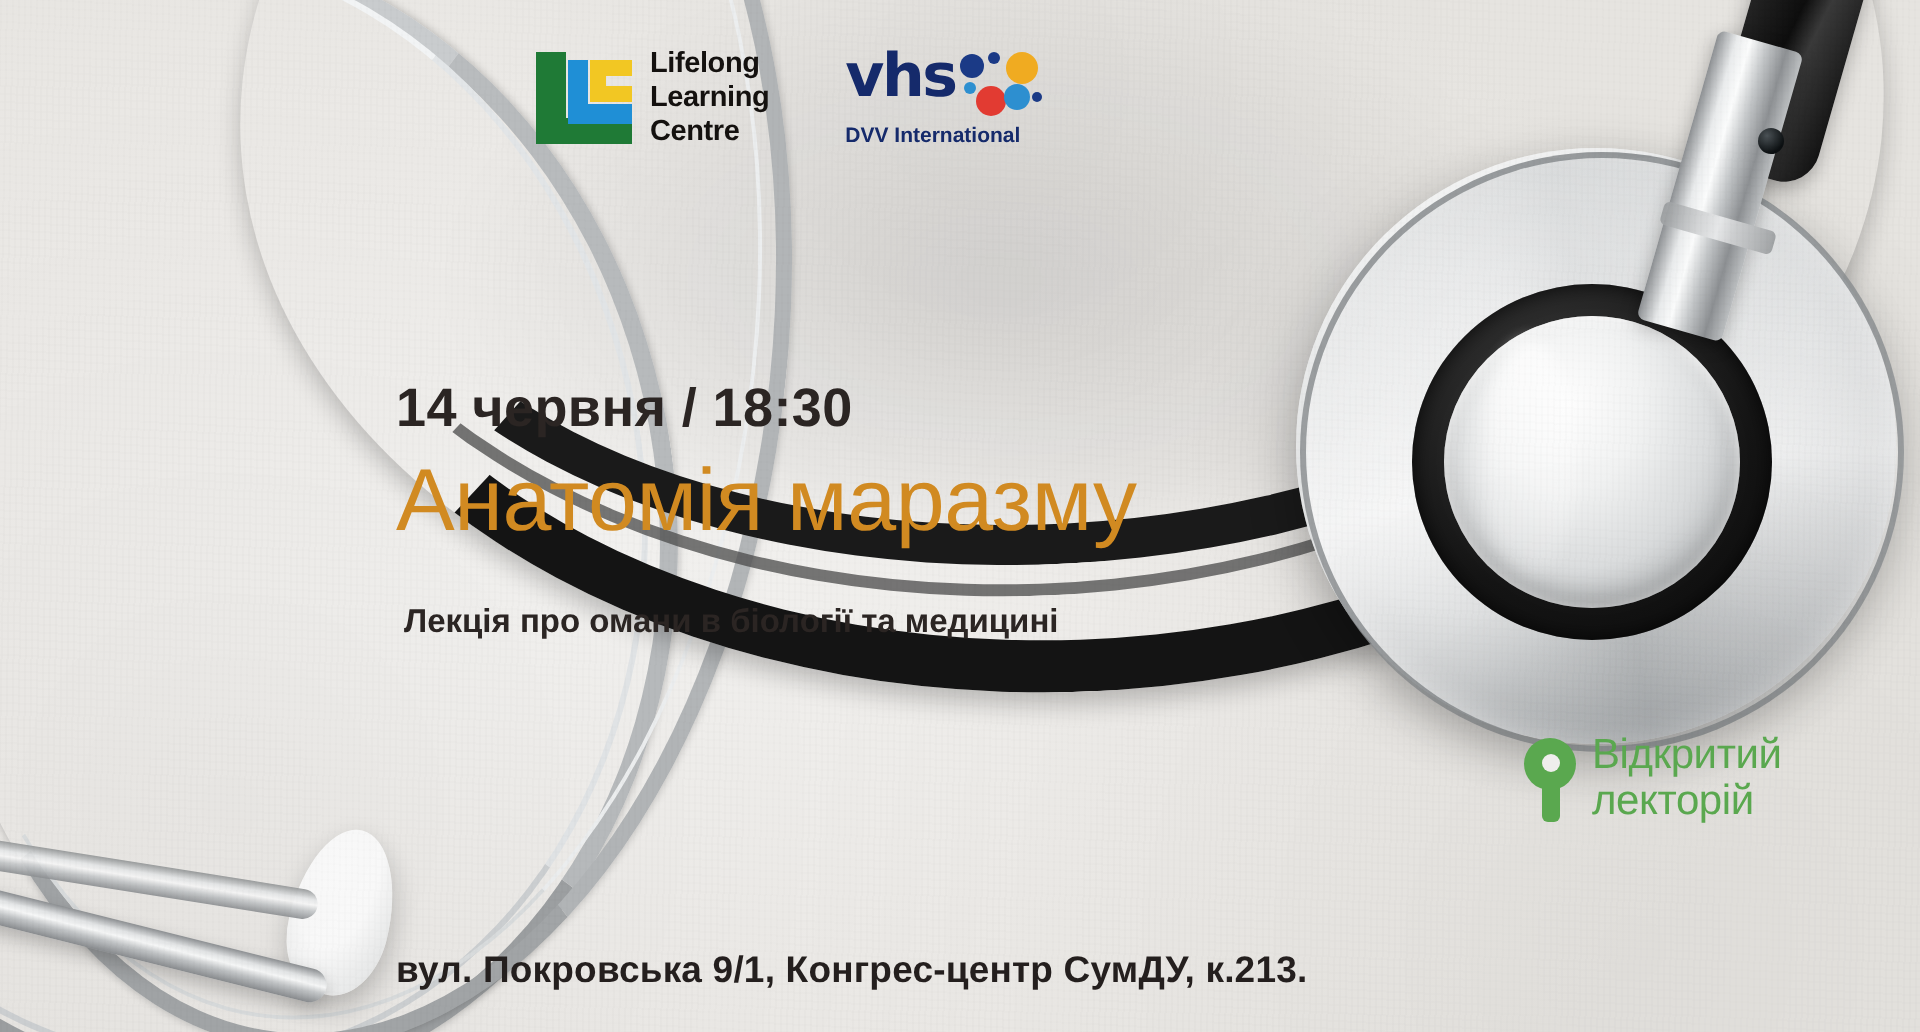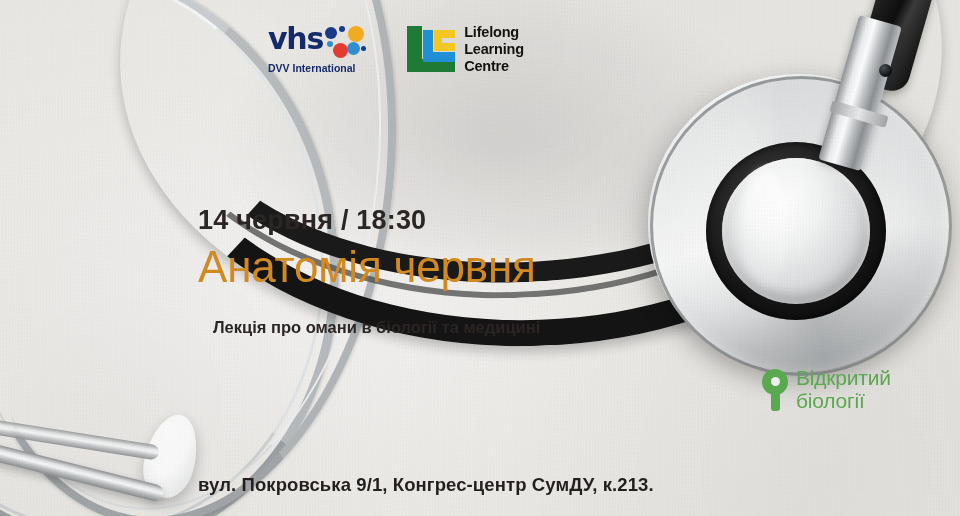--- a/index.html
+++ b/index.html
@@ -31,31 +31,31 @@
   
   .tube-black{
     position:absolute;border-radius:50%;
     border-style:solid;border-color:#131313;
   }
   .tube-silver{
     position:absolute;border-radius:50%;border-style:solid;
   }
 
   
-  #textblock{position:absolute;left:198px;top:206px;width:470px;}
+  #textblock{position:absolute;left:198px;top:190px;width:470px;}
   .date-line{
     font-size:27px;font-weight:bold;color:#2b2523;letter-spacing:.2px;
     line-height:1.1;margin:0 0 8px 0;white-space:nowrap;
   }
   .main-title{
     font-size:44px;font-weight:normal;color:#d18a21;letter-spacing:-.2px;
     line-height:1.06;margin:0 0 26px 0;white-space:nowrap;
   }
   .subtitle{
-    font-size:16.5px;font-weight:bold;color:#2b2523;line-height:1.42;margin:15px;
+    font-size:16.5px;font-weight:bold;color:#2b2523;line-height:1.42;margin:4px;
   }
   #address{
     position:absolute;left:198px;top:474px;
     font-size:18.5px;font-weight:bold;color:#241f1e;letter-spacing:.1px;
     white-space:nowrap;
   }
 
   
   #logos{position:absolute;left:268px;top:24px;display:flex;align-items:center;gap:38px;}
   .logo{display:flex;align-items:center;}
@@ -200,73 +200,73 @@
                 transform:rotate(14deg);border-radius:9px;
                 box-shadow:0 4px 9px rgba(0,0,0,.22);"></div>
     <div class="layer" style="left:-40px;top:430px;width:200px;height:15px;
                 background:linear-gradient(180deg,#959899 0%,#e8eaeb 30%,#fbfbfb 48%,#c6c9cb 70%,#8e9194 100%);
                 transform:rotate(9deg);border-radius:8px;opacity:.9;"></div>
   </div>
 
   <div id="grain"></div>
 
   <div id="logos">
+
+    <div class="logo" id="llc-logo">
+      <span class="llc-mark">
+
+        <span style="left:0;top:0;width:15px;height:46px;background:#1f7a36;"></span>
+        <span style="left:0;top:33px;width:48px;height:13px;background:#1f7a36;"></span>
+
+        <span style="left:16px;top:4px;width:10px;height:32px;background:#1f8fd6;"></span>
+        <span style="left:16px;top:26px;width:32px;height:10px;background:#1f8fd6;"></span>
+
+        <span style="left:27px;top:4px;width:21px;height:8px;background:#f2c723;"></span>
+        <span style="left:27px;top:4px;width:8px;height:21px;background:#f2c723;"></span>
+        <span style="left:27px;top:17px;width:21px;height:8px;background:#f2c723;"></span>
+      </span>
+      <span class="llc-text">
+        <span>Lifelong</span><br>
+        <span>Learning</span><br>
+        <span>Centre</span>
+      </span>
+    </div>
 
     <div class="logo" id="vhs-logo">
       <div class="vhs-row">
         <span class="vhs-word">vhs</span>
         <span class="vhs-dots">
           <i style="left:0px;top:1px;width:12px;height:12px;background:#1b3a86;"></i>
           <i style="left:14px;top:0px;width:6px;height:6px;background:#1b3a86;"></i>
           <i style="left:23px;top:0px;width:16px;height:16px;background:#f0ab21;"></i>
           <i style="left:2px;top:15px;width:6px;height:6px;background:#2d8fd0;"></i>
           <i style="left:8px;top:17px;width:15px;height:15px;background:#e23b32;"></i>
           <i style="left:22px;top:16px;width:13px;height:13px;background:#2d8fd0;"></i>
           <i style="left:36px;top:20px;width:5px;height:5px;background:#1b3a86;"></i>
         </span>
       </div>
       <span class="vhs-sub">DVV International</span>
     </div>
-
-    <div class="logo" id="llc-logo">
-      <span class="llc-mark">
-
-        <span style="left:0;top:0;width:15px;height:46px;background:#1f7a36;"></span>
-        <span style="left:0;top:33px;width:48px;height:13px;background:#1f7a36;"></span>
-
-        <span style="left:16px;top:4px;width:10px;height:32px;background:#1f8fd6;"></span>
-        <span style="left:16px;top:26px;width:32px;height:10px;background:#1f8fd6;"></span>
-
-        <span style="left:27px;top:4px;width:21px;height:8px;background:#f2c723;"></span>
-        <span style="left:27px;top:4px;width:8px;height:21px;background:#f2c723;"></span>
-        <span style="left:27px;top:17px;width:21px;height:8px;background:#f2c723;"></span>
-      </span>
-      <span class="llc-text">
-        <span>Lifelong</span><br>
-        <span>Learning</span><br>
-        <span>Centre</span>
-      </span>
-    </div>
   </div>
 
   <div id="textblock">
     <p class="date-line">14 червня / 18:30</p>
-    <h1 class="main-title">Анатомія червня</h1>
+    <h1 class="main-title">Анатомія маразму</h1>
     <p class="subtitle">
       <span>Лекція про омани в біології та медицині</span><br>
     </p>
   </div>
 
   <div id="address">вул. Покровська 9/1, Конгрес-центр СумДУ, к.213.</div>
 
   <div id="badge">
     <span class="badge-mark">
       <span class="head"></span>
       <span class="hole"></span>
       <span class="stem"></span>
     </span>
     <span class="badge-text">
       <span>Відкритий</span><br>
-      <span>біології</span>
+      <span>лекторій</span>
     </span>
   </div>
 
 </div>
 
 </body></html>

